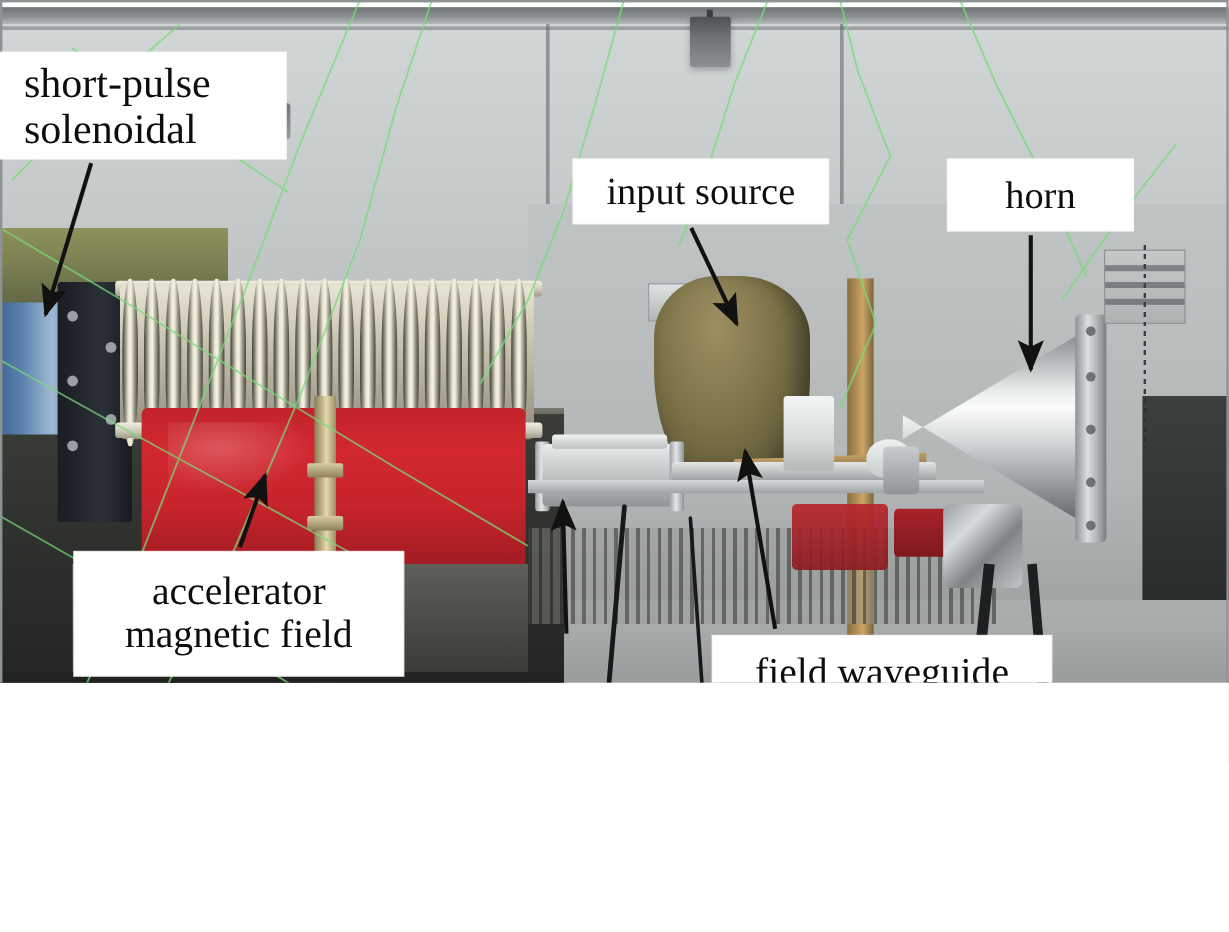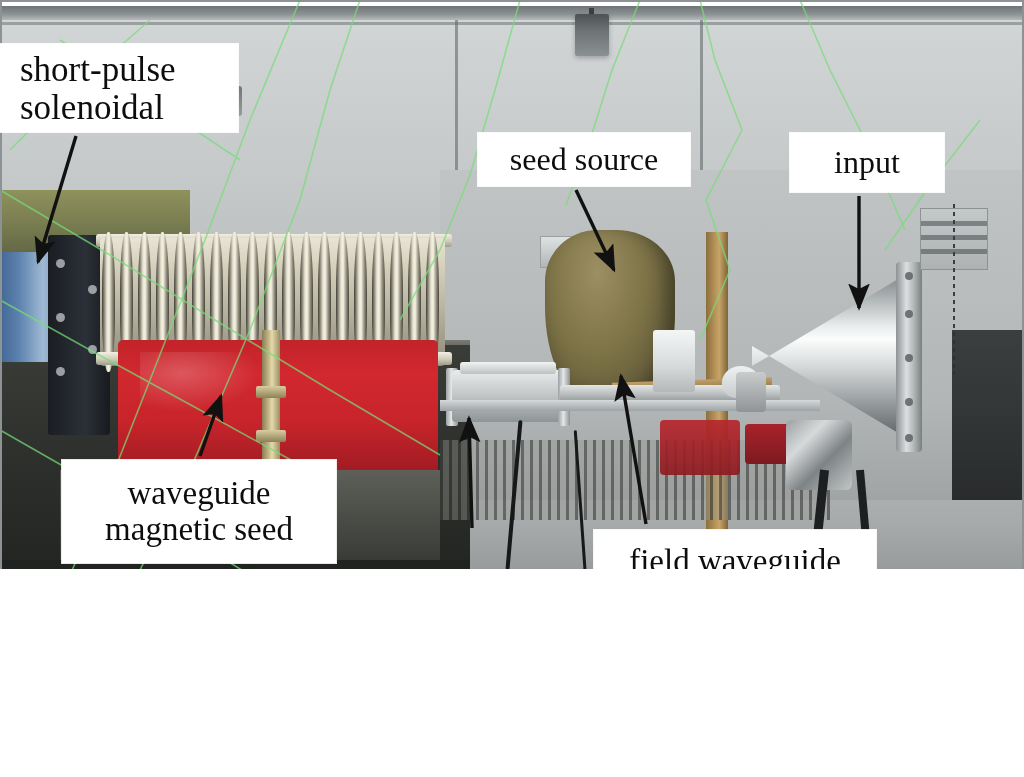--- a/index.html
+++ b/index.html
@@ -486,25 +486,25 @@
       <line x1="472" y1="528" x2="469" y2="418"></line>
       <line x1="646" y1="524" x2="621" y2="376"></line>
     </g>
   </svg>
 
   <div class="callout two-line lbl-accel">
     <span>short-pulse</span>
     <span>solenoidal</span>
   </div>
 
-  <div class="callout lbl-seed">seed source</div>
-
-  <div class="callout lbl-horn">input</div>
+  <div class="callout lbl-seed">input source</div>
+
+  <div class="callout lbl-horn">horn</div>
 
   <div class="callout two-line lbl-sol">
-    <span>waveguide</span>
-    <span>magnetic seed</span>
+    <span>accelerator</span>
+    <span>magnetic field</span>
   </div>
 
 
   <div class="callout lbl-wg">field waveguide</div>
 
 </div>
 
 </body></html>

